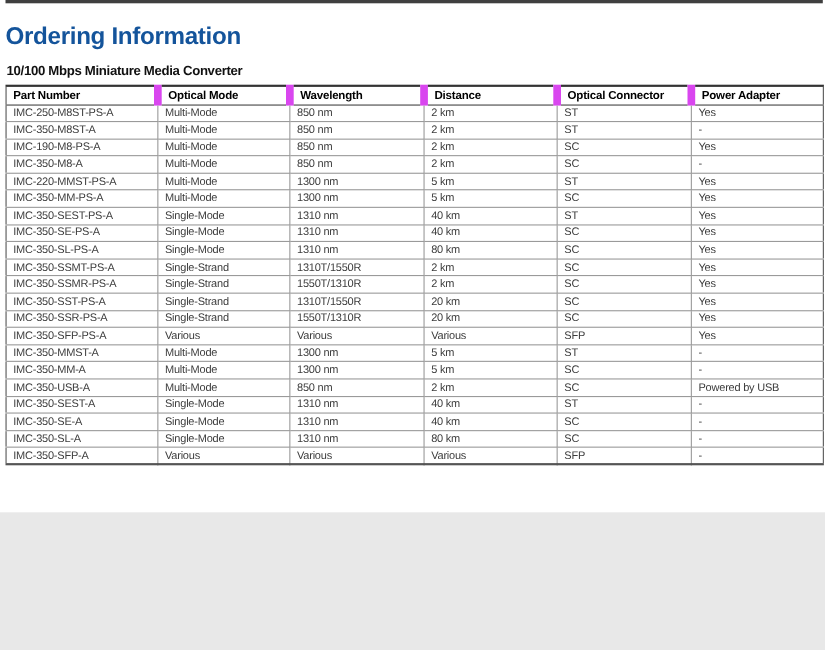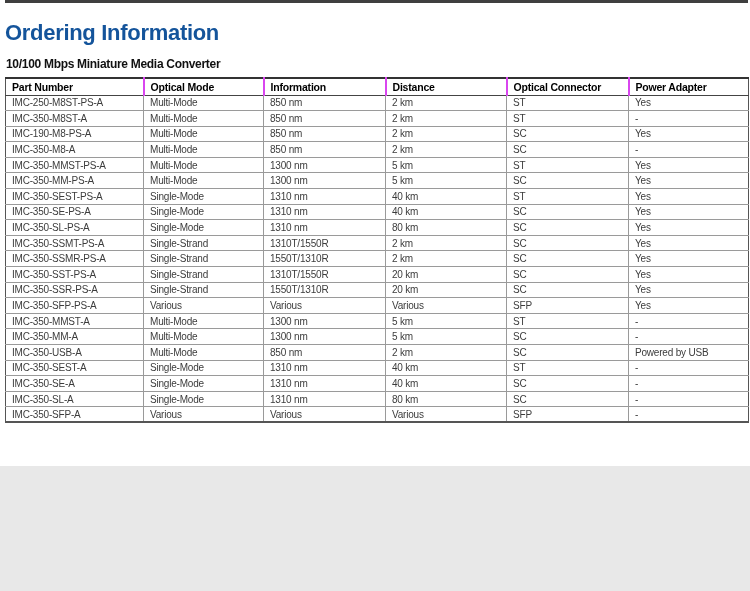--- a/index.html
+++ b/index.html
@@ -33,21 +33,21 @@
     position:absolute; left:5px; top:77px;
     width:743px;
     border-collapse:collapse;
     table-layout:fixed;
   }
   table.ordering { border:1px solid #555; border-top:2px solid #333; border-bottom:2px solid #555; }
   table.ordering th {
     height:17px;
     font-size:10.5px; font-weight:bold; color:#000;
     text-align:left; padding:0 0 0 6px;
-    border-right:2px solid #d946ef;
+    border-right:7px solid #d946ef;
     border-bottom:1px solid #444;
     letter-spacing:-0.2px;
     vertical-align:middle;
   }
   table.ordering td {
     height:15.6px;
     font-size:10px; color:#3c3c3c;
     text-align:left; padding:0 0 0 6px;
     border-right:1px solid #9a9a9a;
     border-bottom:1px solid #9a9a9a;
@@ -99,21 +99,21 @@
         <col style="width: 120px;">
         <col style="width: 122px;">
         <col style="width: 121px;">
         <col style="width: 122px;">
         <col style="width: 120px;">
       </colgroup>
     <thead>
       <tr>
           <th>Part Number</th>
           <th>Optical Mode</th>
-          <th>Information</th>
+          <th>Wavelength</th>
           <th>Distance</th>
           <th>Optical Connector</th>
           <th>Power Adapter</th>
         </tr>
     </thead>
     <tbody>
         <tr>
           <td>IMC-250-M8ST-PS-A</td>
           <td>Multi-Mode</td>
           <td>850 nm</td>
@@ -139,21 +139,21 @@
         </tr>
         <tr>
           <td>IMC-350-M8-A</td>
           <td>Multi-Mode</td>
           <td>850 nm</td>
           <td>2 km</td>
           <td>SC</td>
           <td>-</td>
         </tr>
         <tr>
-          <td>IMC-350-MMST-PS-A</td>
+          <td>IMC-220-MMST-PS-A</td>
           <td>Multi-Mode</td>
           <td>1300 nm</td>
           <td>5 km</td>
           <td>ST</td>
           <td>Yes</td>
         </tr>
         <tr>
           <td>IMC-350-MM-PS-A</td>
           <td>Multi-Mode</td>
           <td>1300 nm</td>

